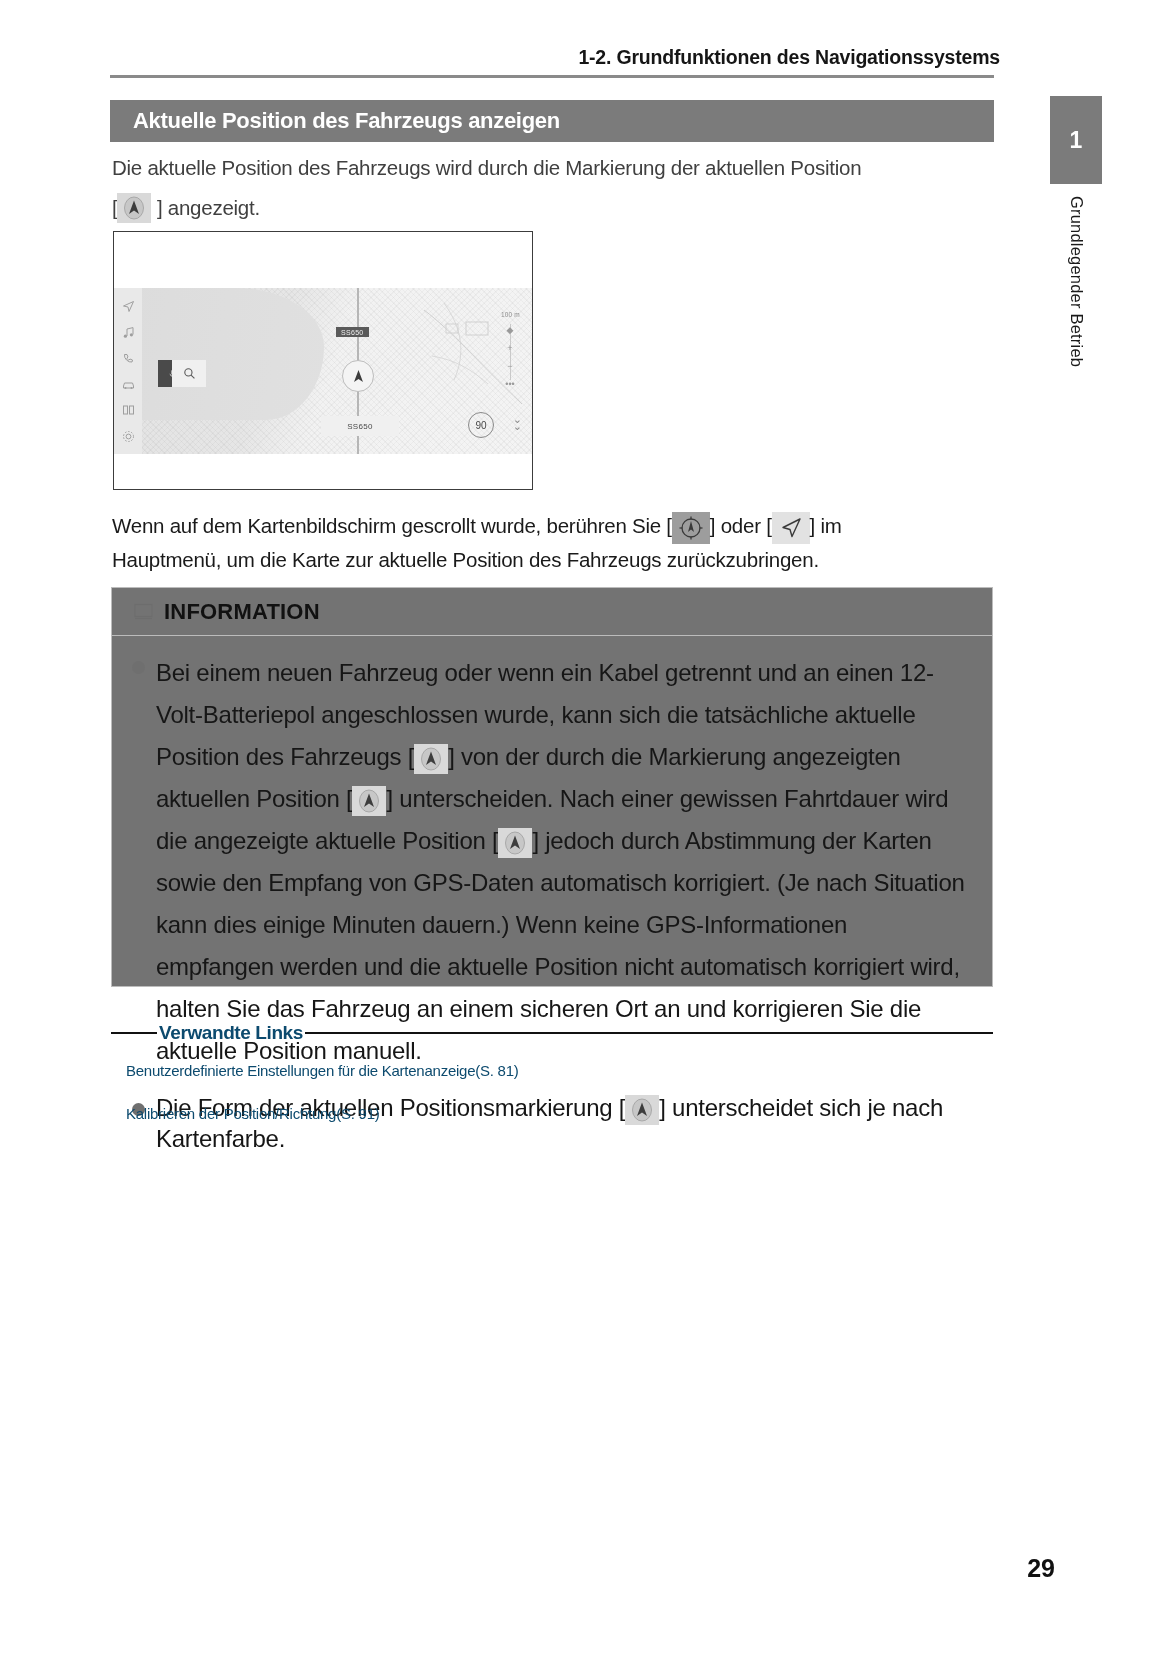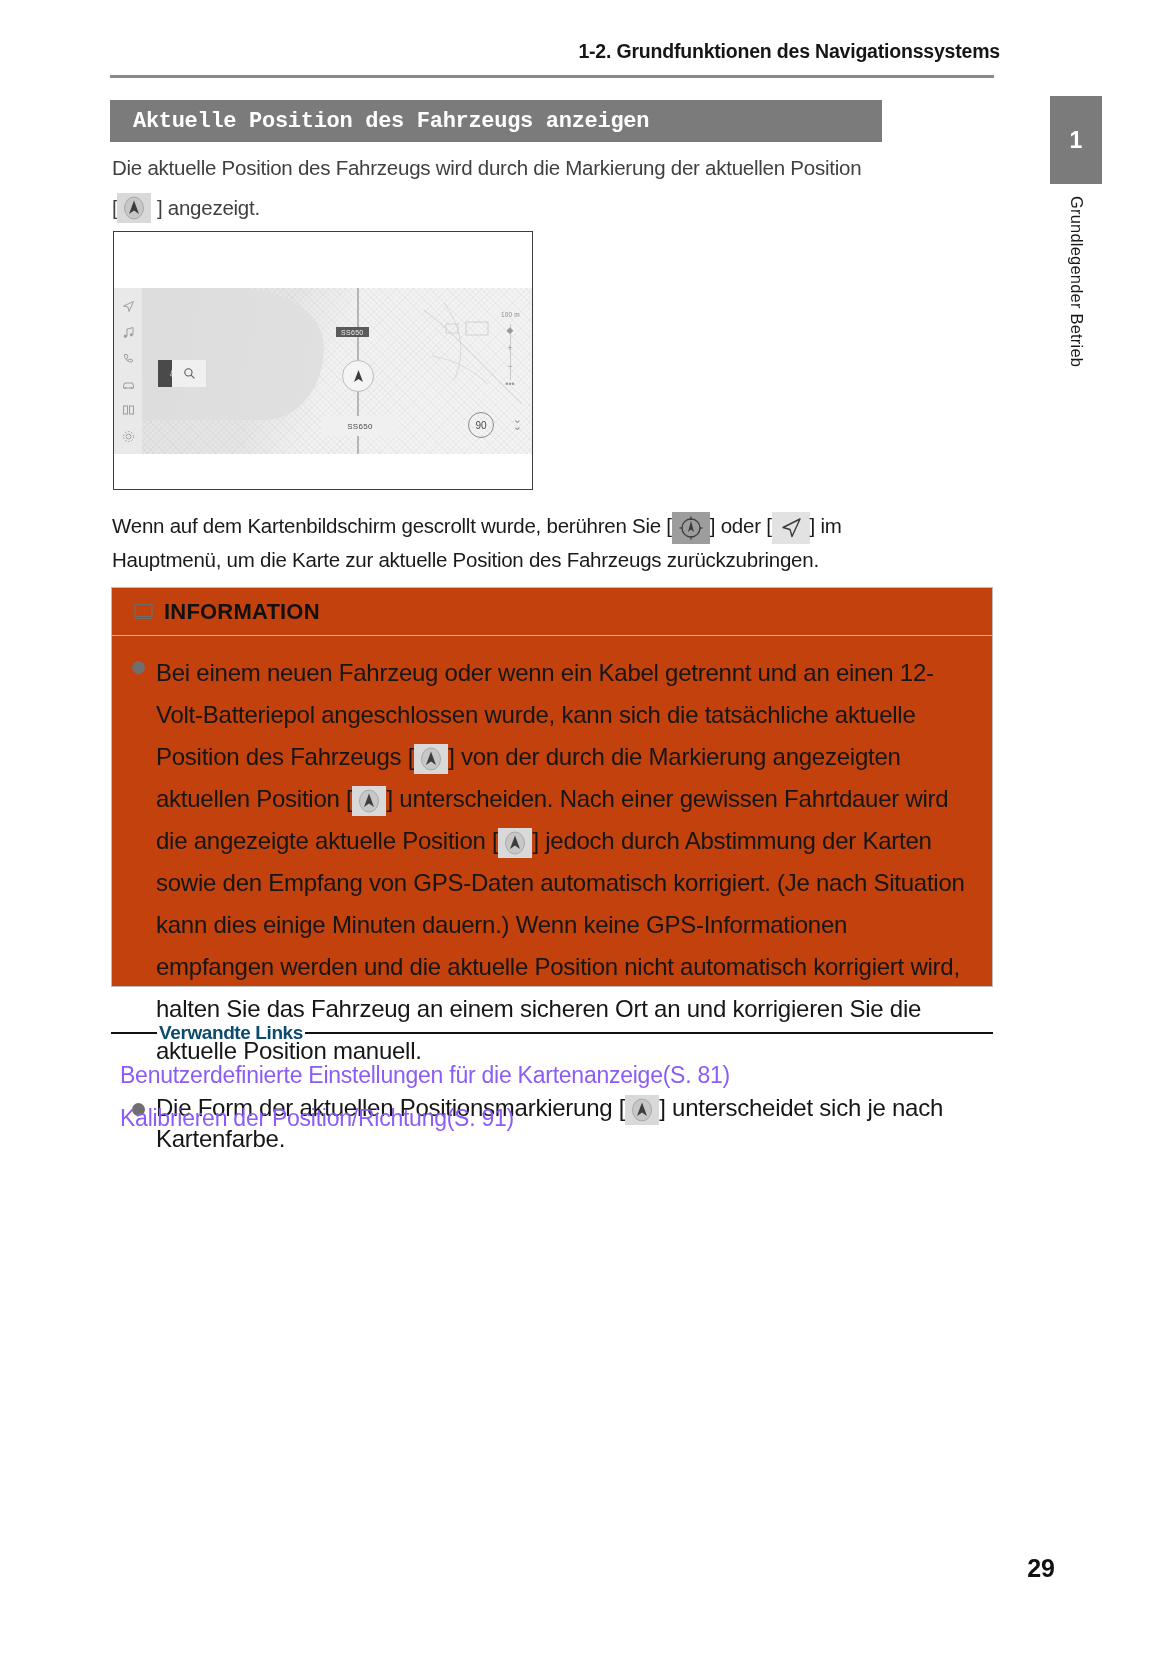--- a/index.html
+++ b/index.html
@@ -13,21 +13,21 @@
     position: relative;
     font-family: "Liberation Sans", sans-serif;
     color: #1a1a1a;
     overflow: hidden;
   }
 
   
   .page-header {
     position: absolute;
     left: 0;
-    top: 40px;
+    top: 46px;
     width: 1000px;
     text-align: right;
     font-size: 19.5px;
     font-weight: bold;
     letter-spacing: -0.2px;
     color: #161616;
   }
   .header-rule {
     position: absolute;
     left: 110px;
@@ -68,26 +68,25 @@
   .side-tab-label span {
     writing-mode: vertical-rl;
     white-space: nowrap;
   }
 
   
   .section-bar {
     position: absolute;
     left: 110px;
     top: 100px;
-    width: 772px;
+    width: 884px;
     height: 42px;
     background: #7b7b7b;
     display: flex;
     align-items: center;
-    font-family: Liberation Mono, monospace;
   }
   .section-bar-title {
     color: #ffffff;
     font-size: 22px;
     font-weight: bold;
     letter-spacing: -0.3px;
     margin-left: 23px;
   }
 
   
@@ -318,21 +317,21 @@
   }
 
   
   .info-box {
     position: absolute;
     left: 111px;
     top: 587px;
     width: 882px;
     height: 400px;
     border: 1px solid #bcbcbc;
-    background: #c2410c;
+    background: #737373;
     box-sizing: border-box;
   }
   .info-head {
     height: 48px;
     border-bottom: 1px solid #bcbcbc;
     display: flex;
     align-items: center;
     padding-left: 22px;
     box-sizing: border-box;
   }
@@ -382,23 +381,23 @@
     font-weight: bold;
     letter-spacing: -0.4px;
     padding: 0 2px;
     color: #0c4a6e;
     white-space: nowrap;
   }
   .rel-line-right { flex: 1; height: 2.5px; background: #111; }
 
   .rel-link {
     position: absolute;
-    left: 120px;
-    font-size: 23px;
-    color: #8b5cf6;
+    left: 126px;
+    font-size: 15px;
+    color: #0c4a6e;
     letter-spacing: -0.25px;
   }
   #rel-link-0 { top: 1062px; }
   #rel-link-1 { top: 1105px; }
 
   
   .page-number {
     position: absolute;
     right: 110px;
     bottom: 70px;

